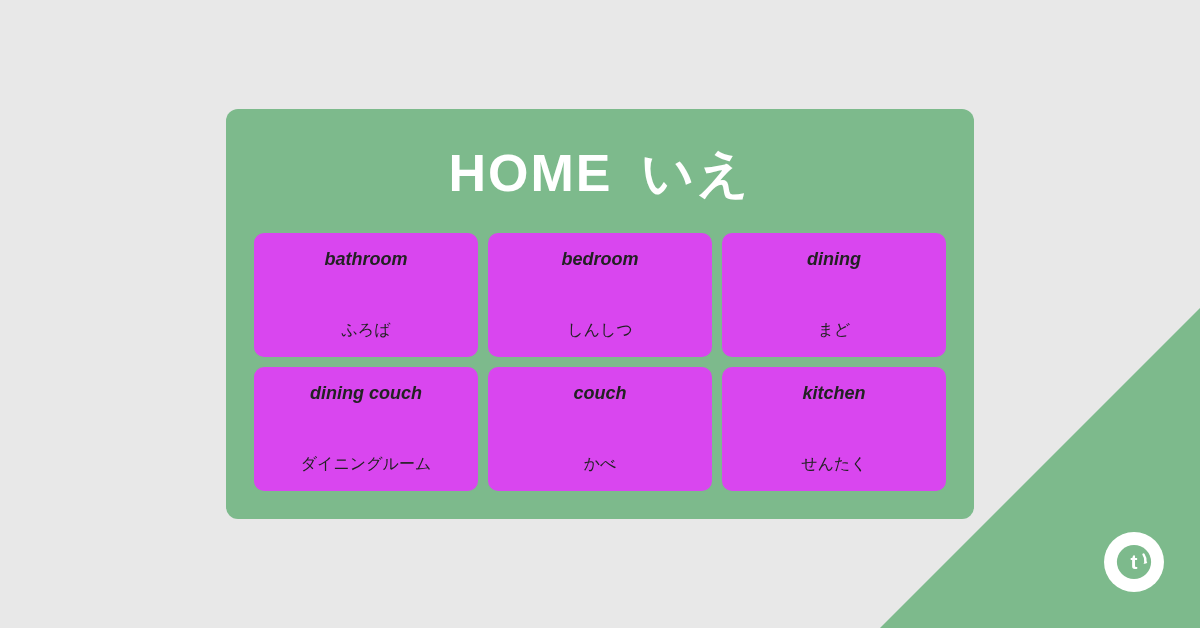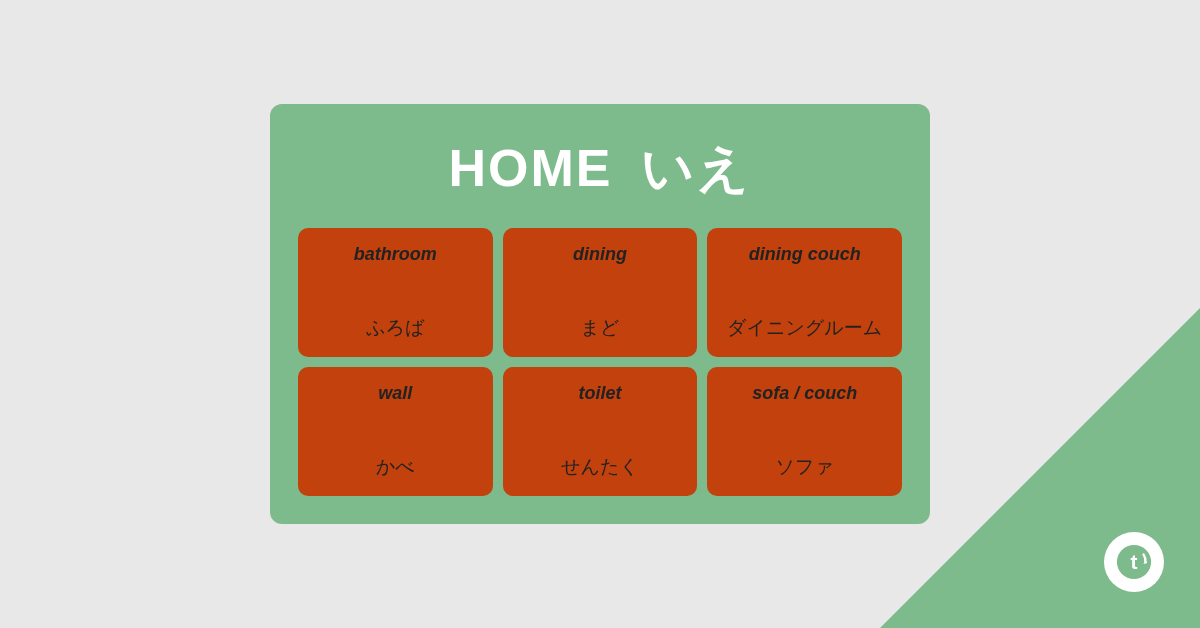--- a/index.html
+++ b/index.html
@@ -20,21 +20,21 @@
       position: absolute;
       bottom: 0;
       right: 0;
       width: 320px;
       height: 320px;
       background-color: #7dba8c;
       clip-path: polygon(100% 0, 100% 100%, 0 100%);
     }
 
     .card {
-      width: 660px;
+      width: 748px;
       background-color: #7dba8c;
       border-radius: 12px;
       padding: 30px 28px 28px 28px;
       position: relative;
       z-index: 2;
     }
 
     .card-title {
       text-align: center;
       font-size: 52px;
@@ -45,41 +45,41 @@
       margin-bottom: 24px;
     }
 
     .grid {
       display: grid;
       grid-template-columns: 1fr 1fr 1fr;
       gap: 10px;
     }
 
     .vocab-cell {
-      background-color: #c2410c;
+      background-color: #d946ef;
       border-radius: 10px;
       padding: 16px 12px;
       display: flex;
       flex-direction: column;
       align-items: center;
       justify-content: center;
       min-height: 90px;
     }
 
     .vocab-english {
       font-size: 18px;
       font-weight: bold;
       font-style: italic;
       color: #222;
       text-align: center;
       margin-bottom: 6px;
     }
 
     .vocab-japanese {
-      font-size: 19px;
+      font-size: 16px;
       color: #222;
       text-align: center;
       margin-top: 44px;
     }
 
     .logo-circle {
       position: absolute;
       bottom: 36px;
       right: 36px;
       width: 60px;
@@ -107,38 +107,38 @@
     <span>HOME</span>
     <span style="margin-left:12px;">いえ</span>
   </div>
 
   <div class="grid" id="vocab-grid">
   <div class="vocab-cell">
         <div class="vocab-english">bathroom</div>
         <div class="vocab-japanese">ふろば</div>
       </div>
       <div class="vocab-cell">
+        <div class="vocab-english">bedroom</div>
+        <div class="vocab-japanese">しんしつ</div>
+      </div>
+      <div class="vocab-cell">
         <div class="vocab-english">dining</div>
         <div class="vocab-japanese">まど</div>
       </div>
       <div class="vocab-cell">
         <div class="vocab-english">dining couch</div>
         <div class="vocab-japanese">ダイニングルーム</div>
       </div>
       <div class="vocab-cell">
-        <div class="vocab-english">wall</div>
+        <div class="vocab-english">couch</div>
         <div class="vocab-japanese">かべ</div>
       </div>
       <div class="vocab-cell">
-        <div class="vocab-english">toilet</div>
+        <div class="vocab-english">kitchen</div>
         <div class="vocab-japanese">せんたく</div>
-      </div>
-      <div class="vocab-cell">
-        <div class="vocab-english">sofa / couch</div>
-        <div class="vocab-japanese">ソファ</div>
       </div>
     </div>
 </div>
 
 <div class="logo-circle">
   <svg viewBox="0 0 40 40" xmlns="http://www.w3.org/2000/svg">
     <circle cx="20" cy="20" r="18" fill="#7dba8c"></circle>
     <text x="20" y="27" text-anchor="middle" font-size="22" font-weight="bold" fill="white" font-family="Arial">t</text>
     <path d="M 30 12 A 12 12 0 0 1 32 20" stroke="white" stroke-width="2.5" fill="none" stroke-linecap="round"></path>
     <polygon points="32,18 34,21 30,22" fill="white"></polygon>

